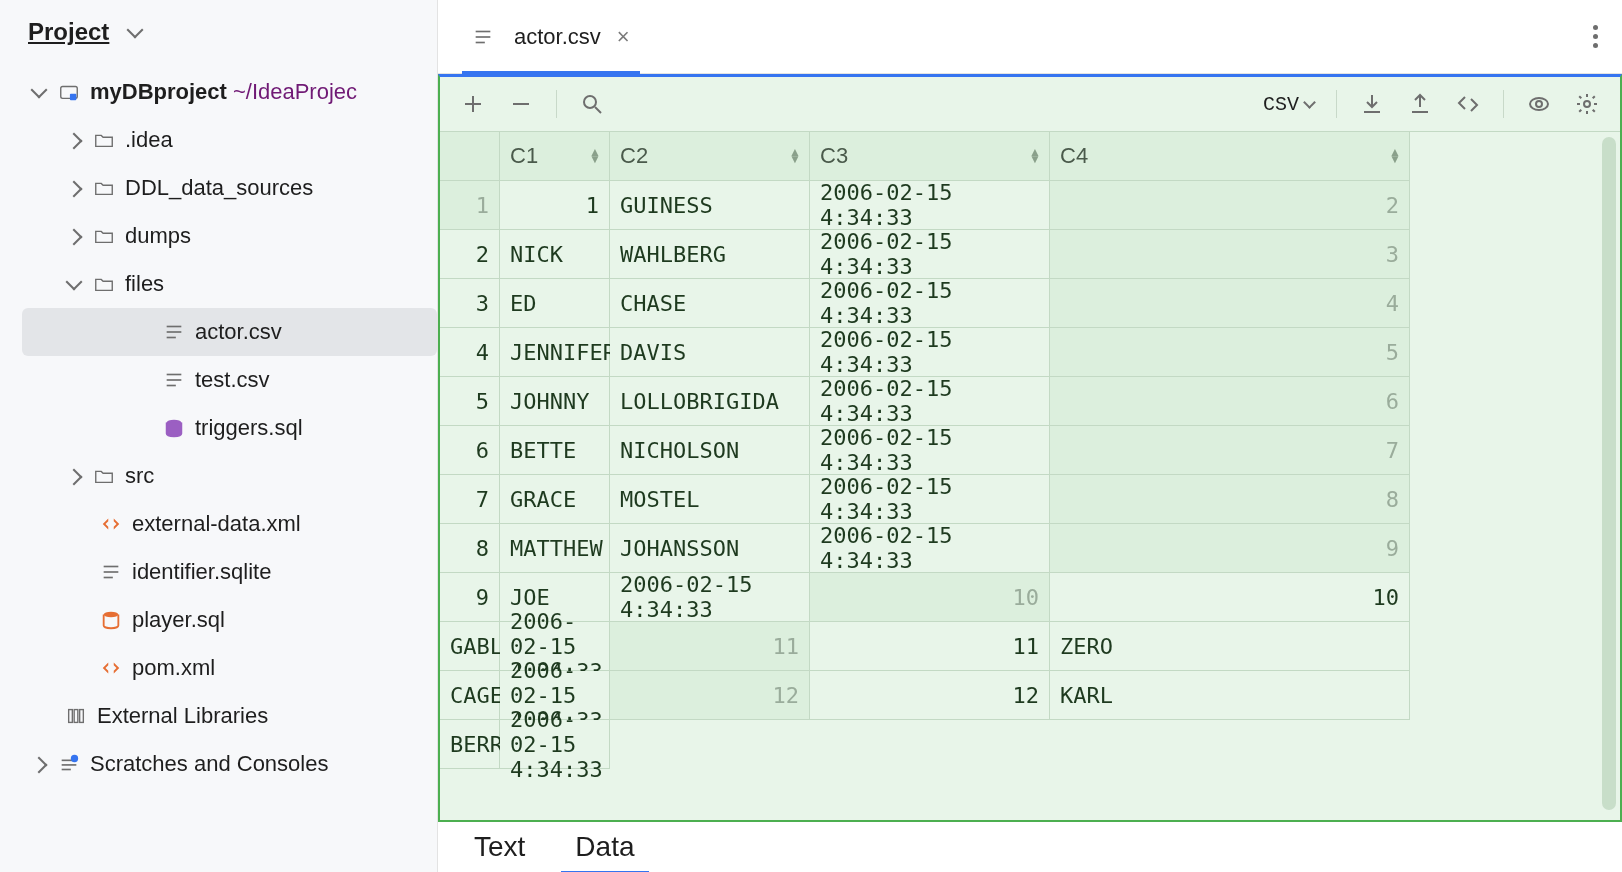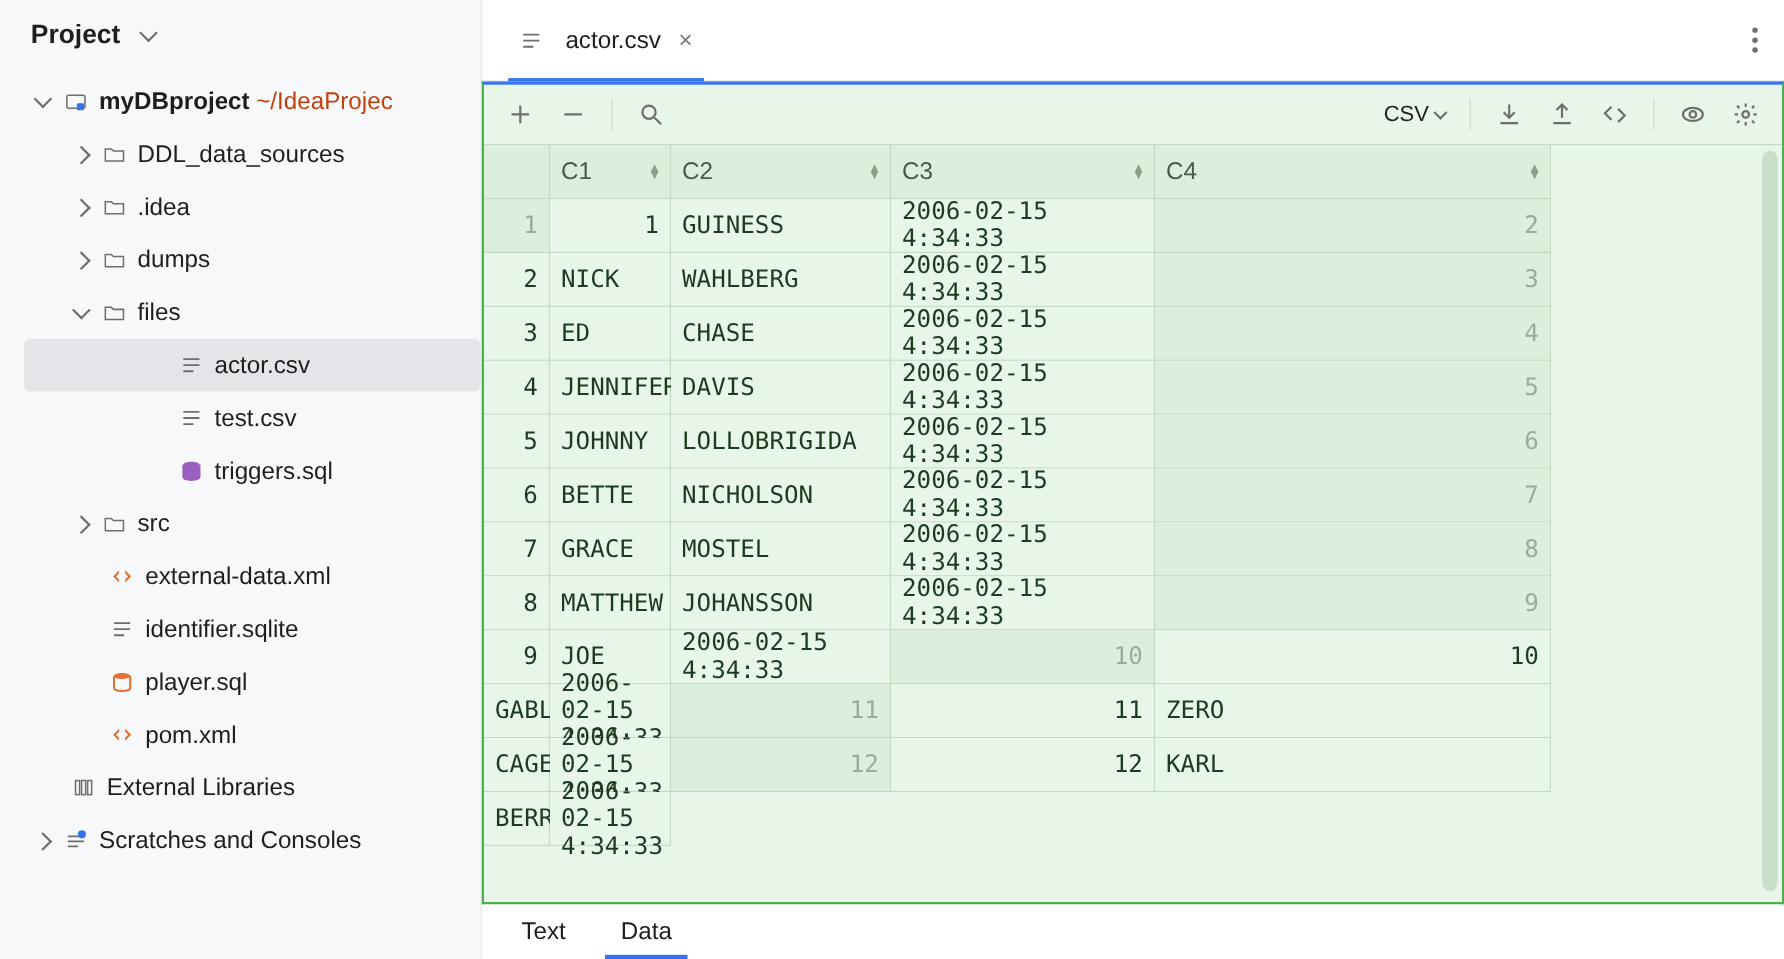--- a/index.html
+++ b/index.html
@@ -1,28 +1,28 @@
 <!DOCTYPE html>
 <html><head>
 <meta charset="utf-8">
 <style>
 * { margin:0; padding:0; box-sizing:border-box; }
 body { font-family:-apple-system,BlinkMacSystemFont,"Segoe UI",Arial,sans-serif; font-size:22px; color:#1e1e1e; background:#fff; overflow:hidden; }
 .app { display:flex; width:1622px; height:872px; }
 
 
 .sidebar { width:438px; background:#f7f8fa; border-right:1px solid #e3e3e3; overflow:hidden; }
-.sidebar-header { padding:18px 28px 22px; display:flex; align-items:center; gap:20px; }
+.sidebar-header { padding:18px 28px 22px; display:flex; align-items:center; gap:20px;text-decoration:underline; }
 .sidebar-title { font-size:24px; font-weight:600; }
 .chev { display:inline-block; width:12px; height:12px; border-right:2px solid #6e6e6e; border-bottom:2px solid #6e6e6e; transform:rotate(45deg); margin-top:-4px; }
 .chev.right { transform:rotate(-45deg); margin-top:2px; }
 .tree { list-style:none; font-size:22px; }
 .tree li { display:flex; align-items:center; height:48px; white-space:nowrap; }
 .tree .bold { font-weight:700; }
-.tree .path { color:#c2410c; margin-left:6px; }
+.tree .path { color:#701a75; margin-left:6px; }
 .tree .sel { background:#e3e5e8; border-radius:6px; margin-left:22px; }
 .indent-1 { padding-left:30px; } .indent-2 { padding-left:65px; } .indent-3 { padding-left:100px; } .indent-4 { padding-left:135px; }
 .tree .sel.indent-4 { padding-left:113px; }
 .toggle { width:18px; margin-right:10px; display:flex; justify-content:center; }
 .ic { width:22px; height:22px; margin-right:10px; display:inline-flex; align-items:center; justify-content:center; flex-shrink:0; }
 .ic svg { width:22px; height:22px; }
 .folder-stroke { fill:none; stroke:#6e6e6e; stroke-width:1.5; }
 .txt-lines { fill:none; stroke:#6e6e6e; stroke-width:1.8; }
 .tag { fill:#e66e33; }
 .db { fill:#9b5fc2; }
@@ -33,41 +33,41 @@
 .editor { flex:1; display:flex; flex-direction:column; }
 .tabbar { height:74px; display:flex; align-items:center; border-bottom:1px solid #e3e3e3; padding:0 24px; justify-content:space-between; }
 .tab { display:flex; align-items:center; gap:10px; padding:0 10px; height:74px; position:relative; }
 .tab.active::after { content:""; position:absolute; left:0; right:0; bottom:-1px; height:4px; background:#3574f0; }
 .tab .close { font-size:22px; color:#7a7a7a; margin-left:6px; }
 .kebab { display:flex; flex-direction:column; gap:4px; }
 .kebab span { width:5px; height:5px; border-radius:50%; background:#6e6e6e; }
 
 
 .grid-wrap { border:2px solid #4caf50; border-top:3px solid #3574f0; flex:1; display:flex; flex-direction:column; background:#e8f5e9; position:relative; margin-bottom:0; border-bottom:2px solid #4caf50; }
-.toolbar { height:54px; display:flex; align-items:center; padding:16px 20px; gap:22px; }
+.toolbar { height:54px; display:flex; align-items:center; padding:16px 20px; gap:22px;font-family:Liberation Mono, monospace; }
 .tool-ic { width:26px; height:26px; display:flex; align-items:center; justify-content:center; cursor:pointer; }
 .tool-ic svg { width:24px; height:24px; }
 .stroke6e { stroke:#6e6e6e; fill:none; stroke-width:2; }
 .sep { width:1px; height:28px; background:#c8d9c9; }
 .toolbar .spacer { flex:1; }
 .csv { display:flex; align-items:center; gap:6px; color:#1e1e1e; font-size:20px; }
 
 
 .grid { display:grid; grid-template-columns:60px 110px 200px 240px 360px; border-top:1px solid #c3d9c4; }
 .cell { height:49px; border-right:1px solid #c3d9c4; border-bottom:1px solid #c3d9c4; display:flex; align-items:center; padding:0 10px; background:#e8f5e9; }
 .hd { background:#dcefdd; color:#4a5a4b; position:relative; }
 .rn { background:#dcefdd; color:#9aac9b; justify-content:flex-end; font-family:"SF Mono",Menlo,monospace; font-size:22px; }
 .corner { background:#dcefdd; }
 .num { justify-content:flex-end; font-family:"SF Mono",Menlo,monospace; font-size:22px; color:#1e3a1f; }
 .txt { font-family:"SF Mono",Menlo,monospace; font-size:22px; color:#1e3a1f; }
 .sort { position:absolute; right:8px; font-size:12px; color:#8aa08b; display:flex; flex-direction:column; line-height:7px; }
 
 
 .bottom-tabs { height:50px; display:flex; align-items:center; padding:0 14px; gap:6px; background:#fff; }
-.btab { padding:10px 22px; font-size:22px; color:#1e1e1e; position:relative; }
+.btab { padding:10px 22px; font-size:28px; color:#1e1e1e; position:relative; }
 .btab.active::after { content:""; position:absolute; left:8px; right:8px; bottom:-2px; height:4px; background:#3574f0; }
 
 .scrollbar { position:absolute; right:4px; top:60px; bottom:10px; width:14px; background:#c8dec9; border-radius:7px; }
 </style>
 </head>
 <body>
 
 <div class="app">
 
   <aside class="sidebar">
@@ -91,32 +91,32 @@
       </li>
       <li class="indent-2">
           <span class="toggle">
             <span class="chev right"></span>
           </span>
           <span class="ic">
             <svg viewBox="0 0 24 24">
               <path class="folder-stroke" d="M3 7h6l2 2h10v10H3z"></path>
             </svg>
           </span>
+          <span>.idea</span>
+        </li>
+      <li class="indent-2">
+          <span class="toggle">
+            <span class="chev right"></span>
+          </span>
+          <span class="ic">
+            <svg viewBox="0 0 24 24">
+              <path class="folder-stroke" d="M3 7h6l2 2h10v10H3z"></path>
+            </svg>
+          </span>
           <span>DDL_data_sources</span>
-        </li>
-      <li class="indent-2">
-          <span class="toggle">
-            <span class="chev right"></span>
-          </span>
-          <span class="ic">
-            <svg viewBox="0 0 24 24">
-              <path class="folder-stroke" d="M3 7h6l2 2h10v10H3z"></path>
-            </svg>
-          </span>
-          <span>.idea</span>
         </li>
       <li class="indent-2">
           <span class="toggle">
             <span class="chev right"></span>
           </span>
           <span class="ic">
             <svg viewBox="0 0 24 24">
               <path class="folder-stroke" d="M3 7h6l2 2h10v10H3z"></path>
             </svg>
           </span>

